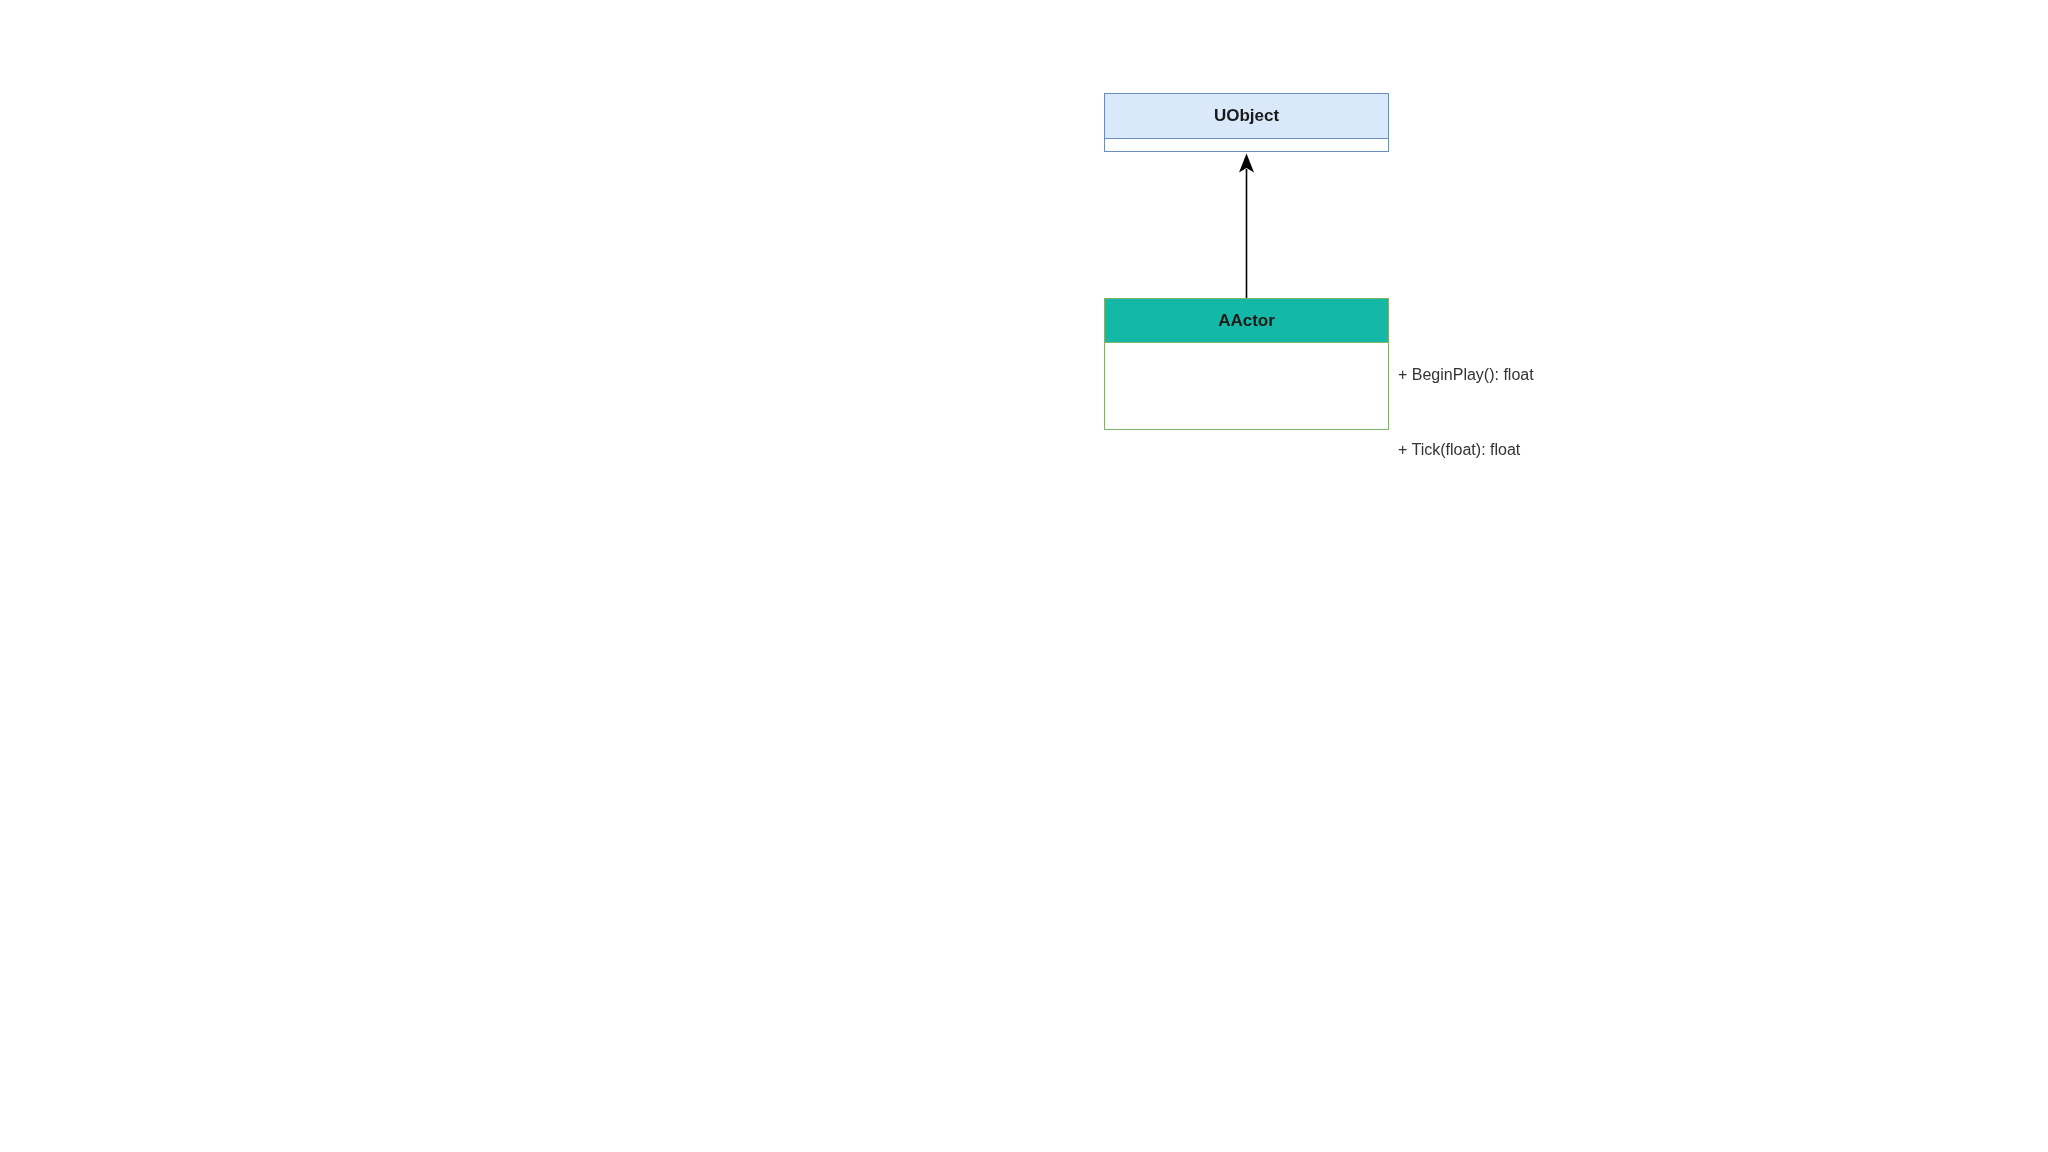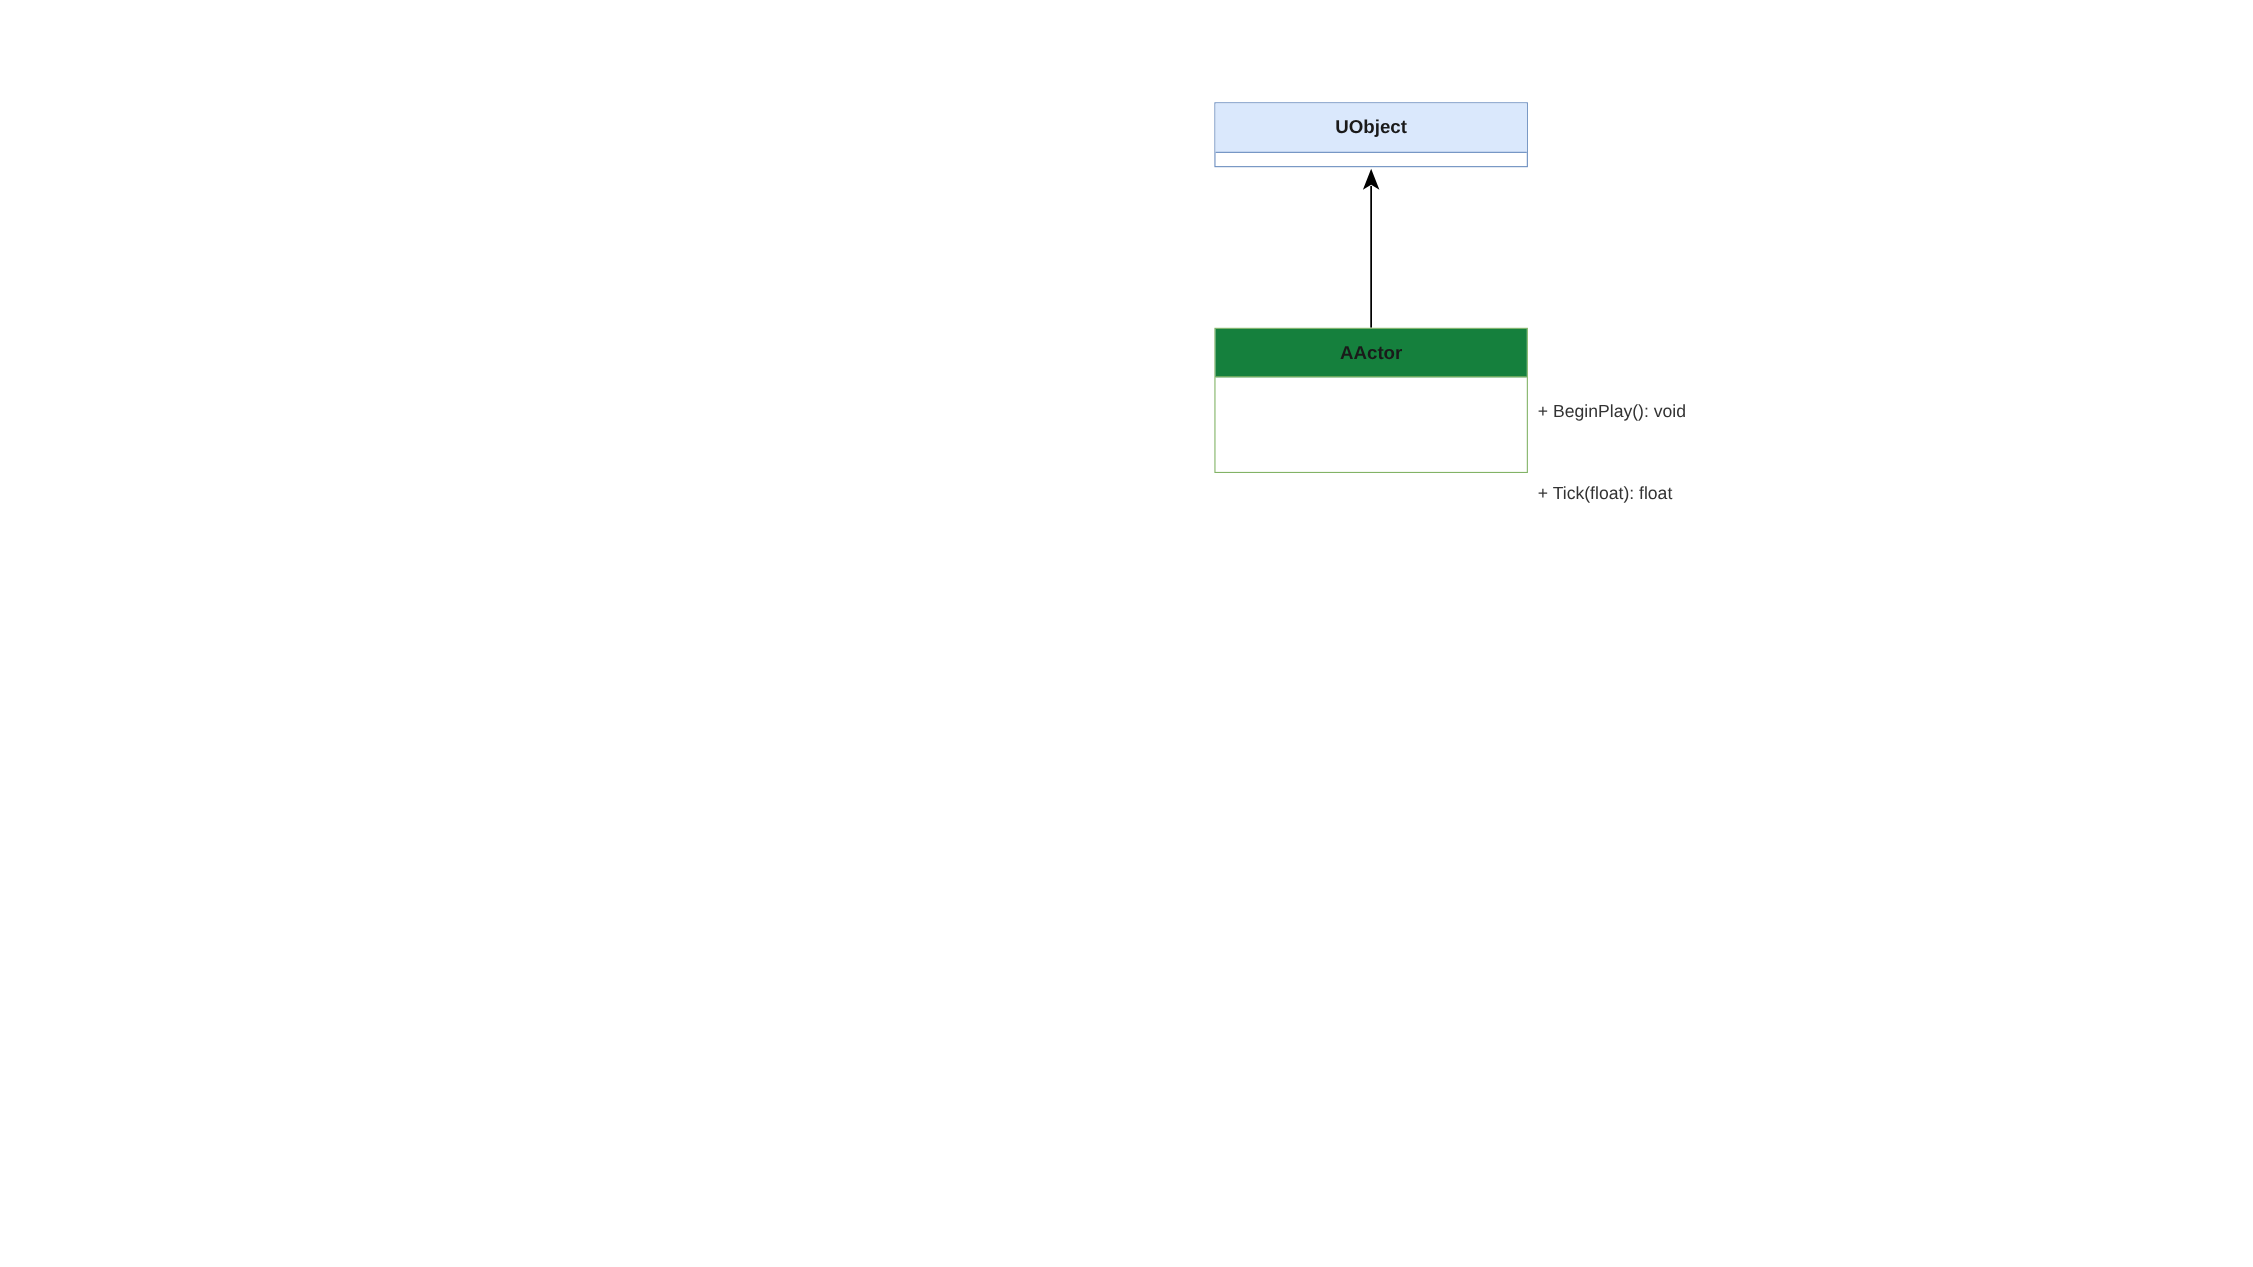--- a/index.html
+++ b/index.html
@@ -57,21 +57,21 @@
   }
   .node-uobject .class-title {
     height: 45px;
     line-height: 44px;
     background: #dae8fc;
     border-bottom: 1.5px solid #6c8ebf;
   }
   .node-aactor .class-title {
     height: 44px;
     line-height: 43px;
-    background: #15803d;
+    background: #14b8a6;
     border-bottom: 1.5px solid #82b366;
   }
   .compartment-spacer {
     height: 5px;
     flex: 0 0 auto;
     background: #ffffff;
   }
   .compartment-divider {
     height: 0;
     border-top: 2px solid #000000;
@@ -103,18 +103,18 @@
     <div class="class-title">UObject</div>
     <div class="compartment-spacer"></div>
     <div class="compartment-divider"></div>
   </div>
 
   <div class="class-node node-aactor">
     <div class="class-title">AActor</div>
     <div class="compartment-spacer"></div>
     <div class="compartment-divider"></div>
     <div class="members">
-      <div>+ BeginPlay(): void</div>
+      <div>+ BeginPlay(): float</div>
       <div>+ Tick(float): float</div>
     </div>
   </div>
 
 </div>
 
 </body></html>

